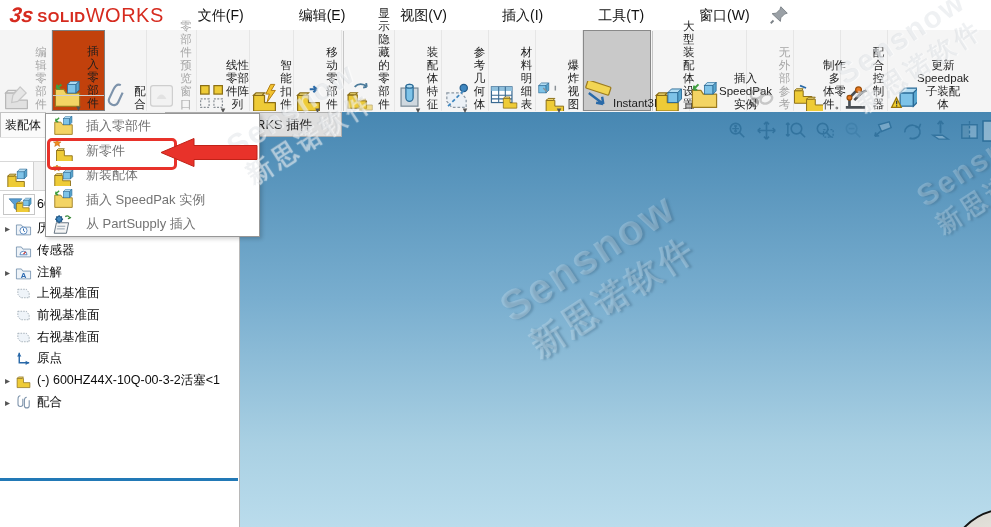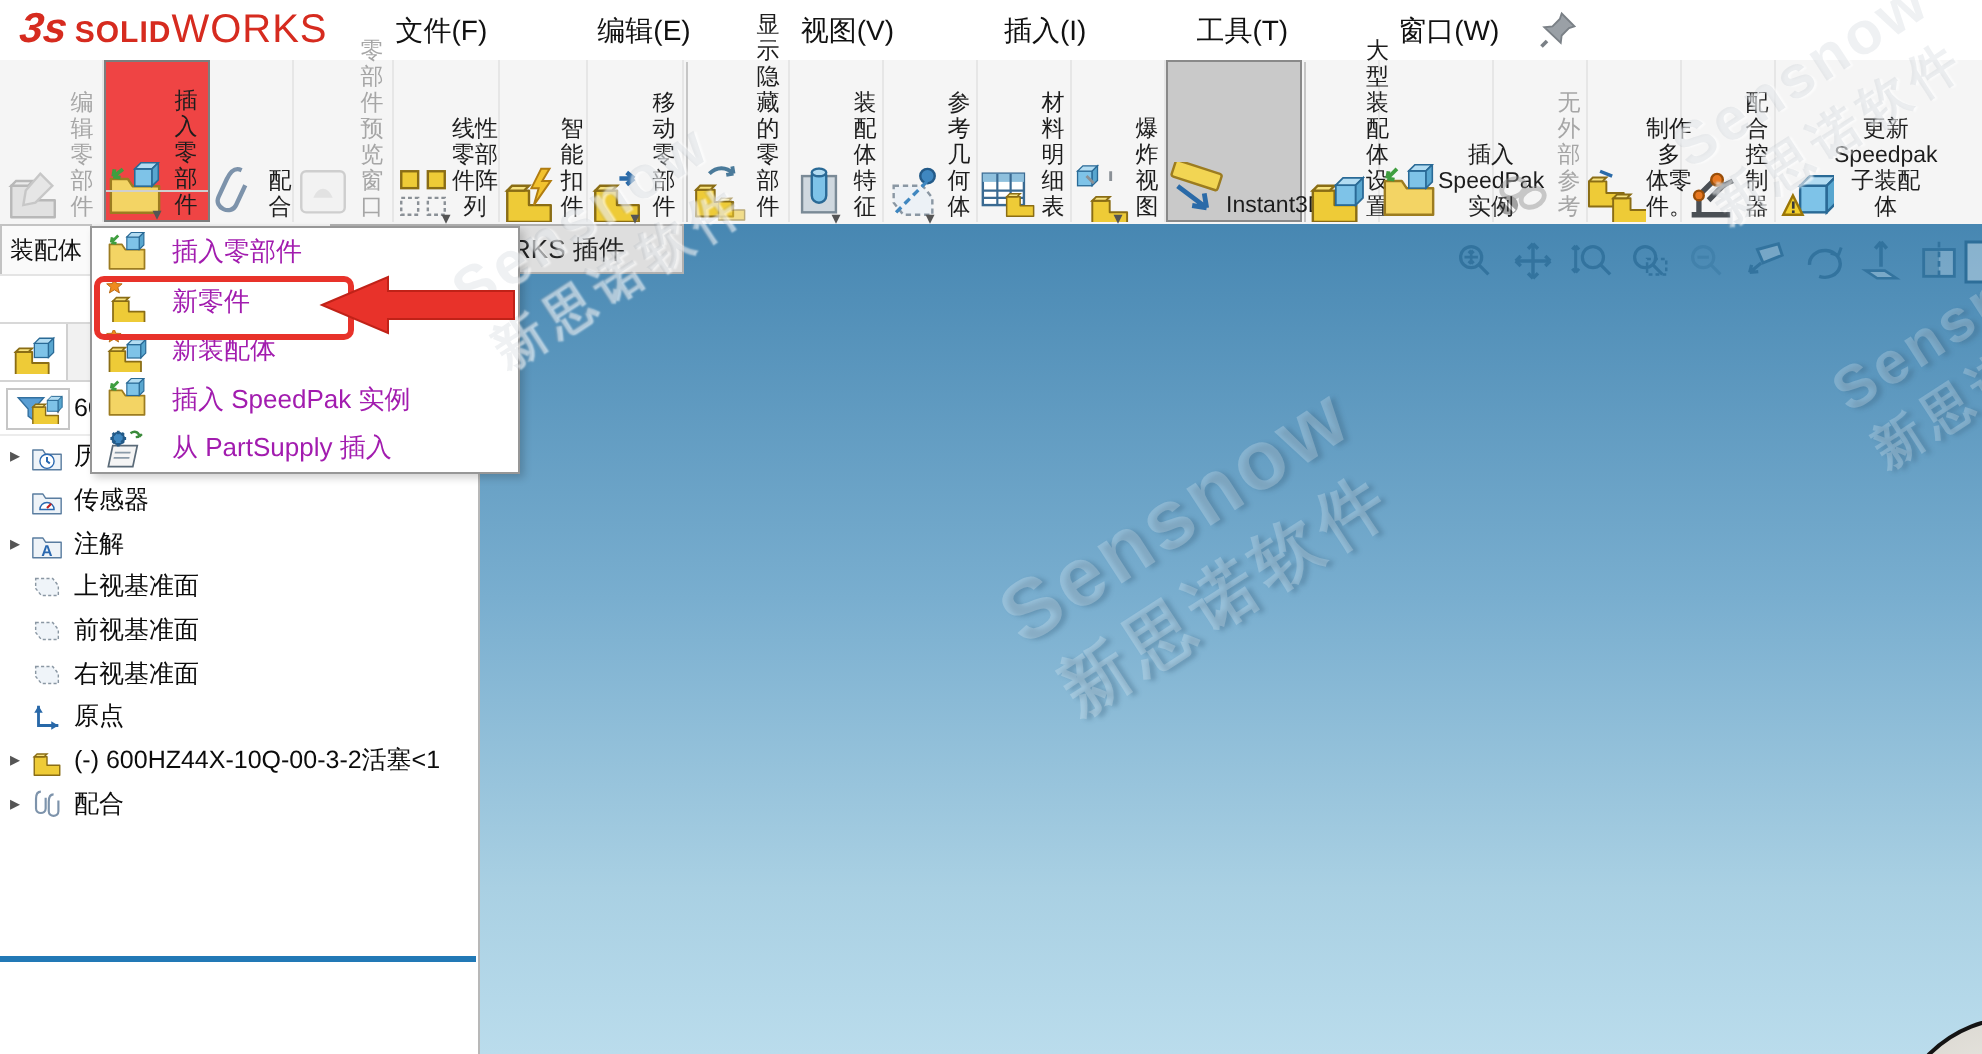--- a/index.html
+++ b/index.html
@@ -27,21 +27,21 @@
 
   
   .ribbon { position:absolute; left:0; top:30px; width:991px; height:82px; background:#f5f5f5; display:flex; align-items:stretch; padding-left:2px; z-index:2; }
   .rbtn { position:relative; height:81px; display:flex; flex-direction:row; align-items:flex-end; padding-top:3px; border-right:1px solid #e6e6e6; }
   .rbtn .ic { width:29px; height:29px; flex:none; }
   .rbtn .lbl { font-size:11.5px; line-height:13px; text-align:center; color:#1d1d1d; white-space:pre-line; margin-top:1px; }
   .rbtn.disabled .ic { filter:grayscale(1) opacity(.45); }
   .rbtn.disabled .lbl { color:#a6a6a6; }
   .rbtn .caret { position:absolute; bottom:1px; left:0; right:0; text-align:center; height:11px; }
   .rbtn .caret::after { content:"▾"; font-size:9px; color:#555; }
-  .rbtn.pressed { border:1px solid #7d7d7d; background:#ef4444; }
+  .rbtn.pressed { border:1px solid #7d7d7d; background:#c2410c; }
   .rbtn.pressed .caret { border-top:1px solid #cfcfcf; padding-top:1px; height:14px; }
   .rbtn.gray-pressed { border:1px solid #898989; background:#c9c9c9; }
   .rsep { width:1px; background:#c6c6c6; margin:1px 1px; }
 
   
   .tabrow { position:absolute; left:0; top:112px; width:342px; height:25px; background:#f0f0f0; z-index:3; }
   .tab-a { position:absolute; left:0; top:0; width:46px; height:25px; background:#fafafa; border:1px solid #c3c3c3; border-bottom:none; font-size:12px; text-align:center; line-height:24px; color:#111; }
   .tab-b { position:absolute; left:165px; top:0; width:177px; height:25px; background:#dedede; border:1px solid #b0b0b0; font-size:13px; text-align:center; line-height:23px; color:#222; }
 
   
@@ -76,21 +76,21 @@
   .trow .exp { width:15px; text-align:center; font-size:10px; color:#555; flex:none; }
   .trow .exp.on::before { content:"▸"; }
   .trow .tic { width:17px; height:17px; margin-right:5px; flex:none; }
   .trow .tlbl { font-size:12.5px; color:#0c0c0c; white-space:nowrap; overflow:hidden; }
   .panel-splitter { position:absolute; left:0; top:341px; width:238px; height:3px; background:#2279b6; }
 
   
   .ctx { position:absolute; left:45px; top:113px; width:215px; height:124px; background:#fff; border:1px solid #979797; box-shadow:2px 2px 4px rgba(0,0,0,.18); z-index:5; }
   .ctx-item { height:24.5px; display:flex; align-items:center; padding-left:7px; }
   .ctx-item .cic { width:21px; height:21px; margin-right:12px; flex:none; }
-  .ctx-item .clbl { font-size:13px; color:#a21caf; white-space:nowrap; }
+  .ctx-item .clbl { font-size:13px; color:#737373; white-space:nowrap; }
 
   
   .red-box { position:absolute; left:47px; top:138px; width:130px; height:32px; border:3px solid #e8322a; border-radius:5px; z-index:7; }
   .red-arrow { position:absolute; left:159px; top:137px; z-index:7; }
 </style>
 </head>
 <body>
 
 <div class="screen">
 

